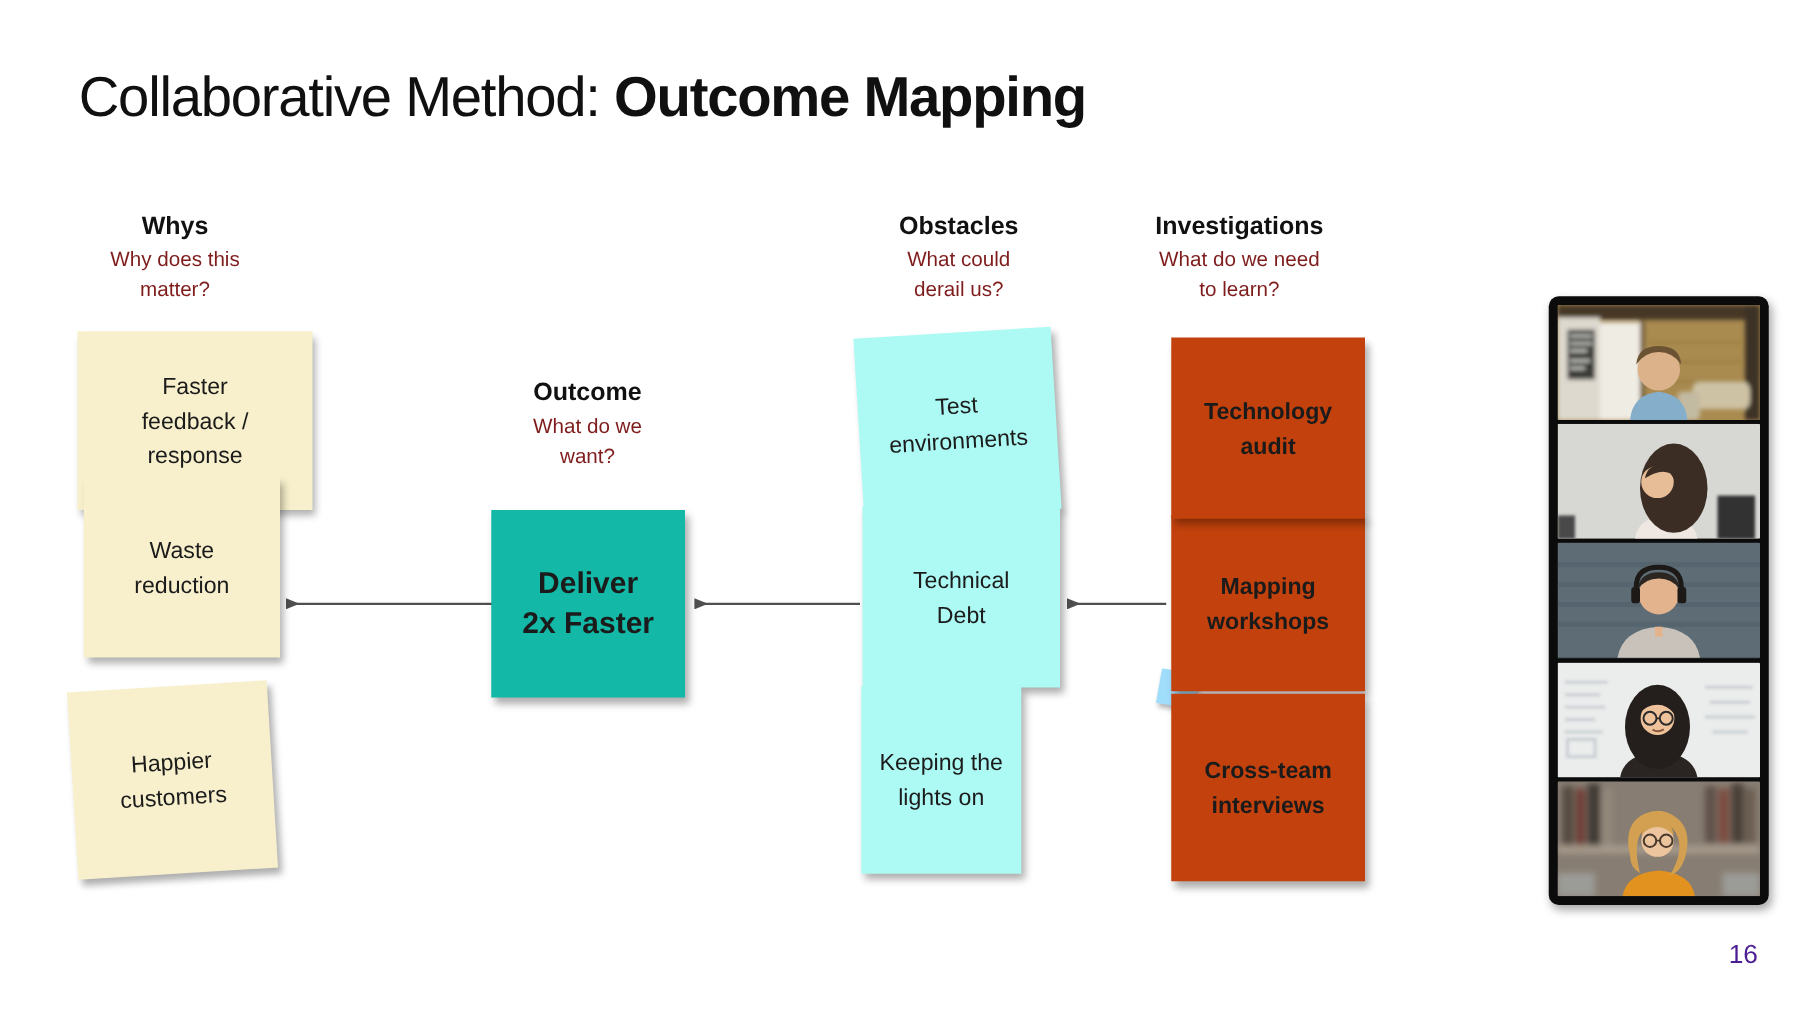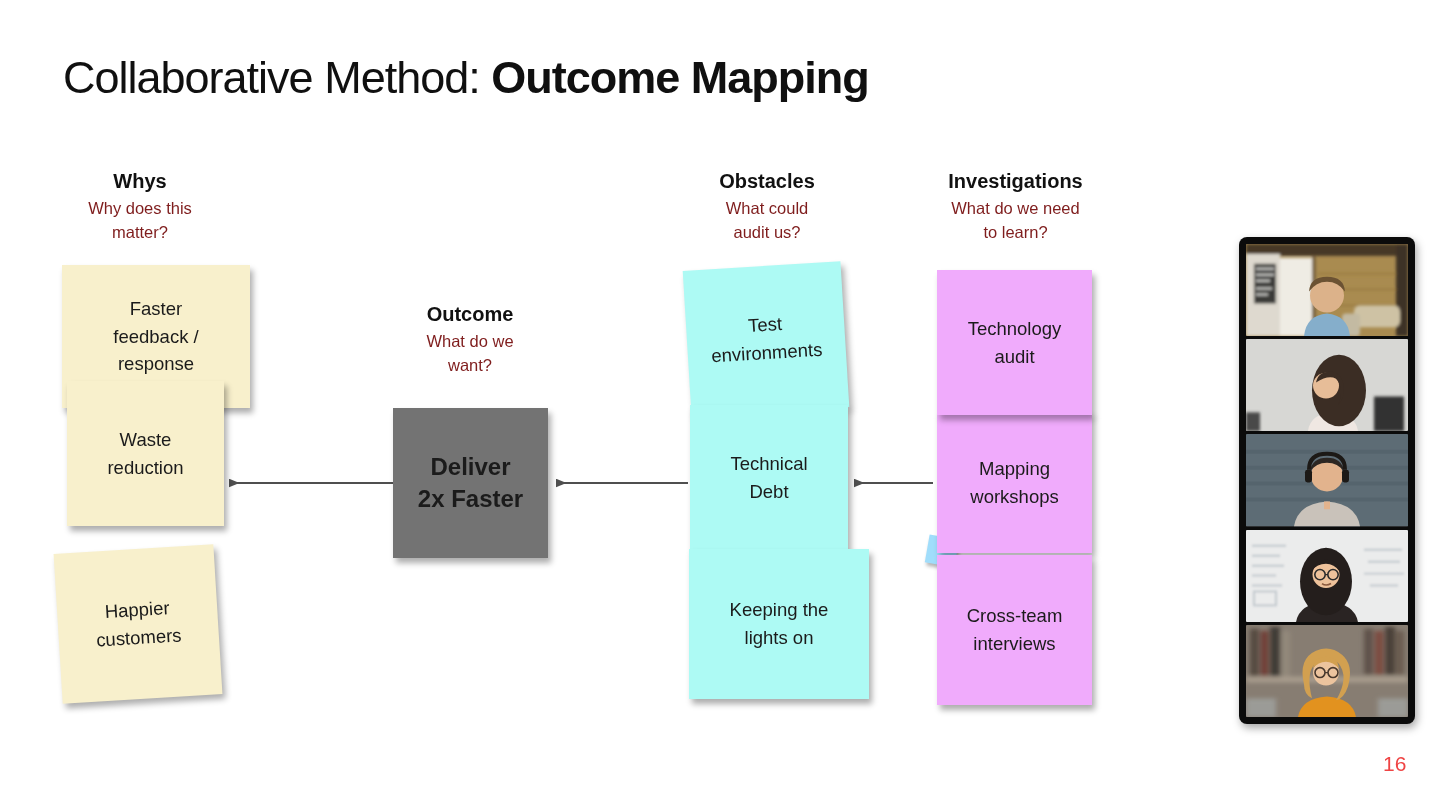--- a/index.html
+++ b/index.html
@@ -11,35 +11,35 @@
 
   .col-header{position:absolute;text-align:center;color:#111;}
   .col-title{font-size:20px;font-weight:700;margin-bottom:4px;}
   .col-sub{font-size:16.5px;line-height:1.45;white-space:pre-line;color:#7f1d1d;}
 
   .note{position:absolute;display:flex;align-items:center;justify-content:center;
         text-align:center;font-size:18.5px;line-height:1.5;color:#1b1b1b;
         box-shadow:3px 5px 6px rgba(0,0,0,.32);}
   .note span{white-space:pre-line;}
   .whys-note{background:#f8f0cc;}
-  .outcome-note{background:#737373;font-weight:700;font-size:24px;line-height:1.35;}
+  .outcome-note{background:#14b8a6;font-weight:700;font-size:24px;line-height:1.35;}
   .obst-note{background:#adfaf4;}
-  .inv-note{background:#f0abfc;}
+  .inv-note{background:#c2410c;font-weight:bold;}
   .note-underlay{position:absolute;box-shadow:2px 3px 4px rgba(0,0,0,.3);}
 
   .arrow-layer{position:absolute;left:0;top:0;pointer-events:none;}
 
   .video-strip{position:absolute;left:1239px;top:237px;width:176px;height:487px;
       background:#0b0b0b;border:0 solid #0b0b0b;border-radius:8px;
       box-sizing:border-box;padding:7px;display:flex;flex-direction:column;gap:3px;
       box-shadow:2px 4px 8px rgba(0,0,0,.35);}
   .video-tile{flex:1 1 0;overflow:hidden;border-radius:1px;background:#222;position:relative;}
   .video-tile svg{display:block;width:100%;height:100%;}
 
-  .page-number{position:absolute;left:1383px;top:752px;font-size:21px;color:#ef4444;}
+  .page-number{position:absolute;left:1383px;top:752px;font-size:21px;color:#4c1d95;}
 </style>
 </head>
 <body>
 
 <div class="slide">
 
   <div class="title">
     <span>Collaborative Method: </span><b>Outcome Mapping</b>
   </div>
 
@@ -51,24 +51,24 @@
 
   <div class="col-header" style="left:390px;top:303px;width:160px;">
     <div class="col-title">Outcome</div>
     <div class="col-sub">What do we
 want?</div>
   </div>
 
   <div class="col-header" style="left:682px;top:170px;width:170px;">
     <div class="col-title">Obstacles</div>
     <div class="col-sub">What could
-audit us?</div>
-  </div>
-
-  <div class="col-header" style="left:928px;top:170px;width:175px;">
+derail us?</div>
+  </div>
+
+  <div class="col-header" style="left:904px;top:170px;width:175px;">
     <div class="col-title">Investigations</div>
     <div class="col-sub">What do we need
 to learn?</div>
   </div>
 
   <div class="note-underlay" style="left:950px;top:396px;width:134px;height:26px;background:#a0ddfb;transform:rotate(1.5deg);z-index:1;"></div>
   <div class="note-underlay" style="left:927px;top:537px;width:30px;height:28px;background:#a0ddfb;transform:rotate(10deg);z-index:1;"></div>
   <div class="note-underlay" style="left:78px;top:392px;width:130px;height:24px;background:#f8f0cc;transform:rotate(1deg);z-index:1;"></div>
 
   <div class="note whys-note" style="left:62px;top:265px;width:188px;height:143px;z-index:2;">
@@ -91,21 +91,21 @@
     </div>
 
   <div class="note obst-note" style="left:687px;top:266px;width:158px;height:146px;z-index:2;transform:rotate(-3.5deg);">
       <span>Test
 environments</span>
     </div>
   <div class="note obst-note" style="left:690px;top:405px;width:158px;height:145px;z-index:3;">
       <span>Technical
 Debt</span>
     </div>
-  <div class="note obst-note" style="left:689px;top:549px;width:180px;height:150px;z-index:4;">
+  <div class="note obst-note" style="left:689px;top:549px;width:128px;height:150px;z-index:4;">
       <span>Keeping the
 lights on</span>
     </div>
 
   <div class="note inv-note" style="left:937px;top:270px;width:155px;height:145px;z-index:4;">
       <span>Technology
 audit</span>
     </div>
   <div class="note inv-note" style="left:937px;top:412px;width:155px;height:141px;z-index:3;">
       <span>Mapping

